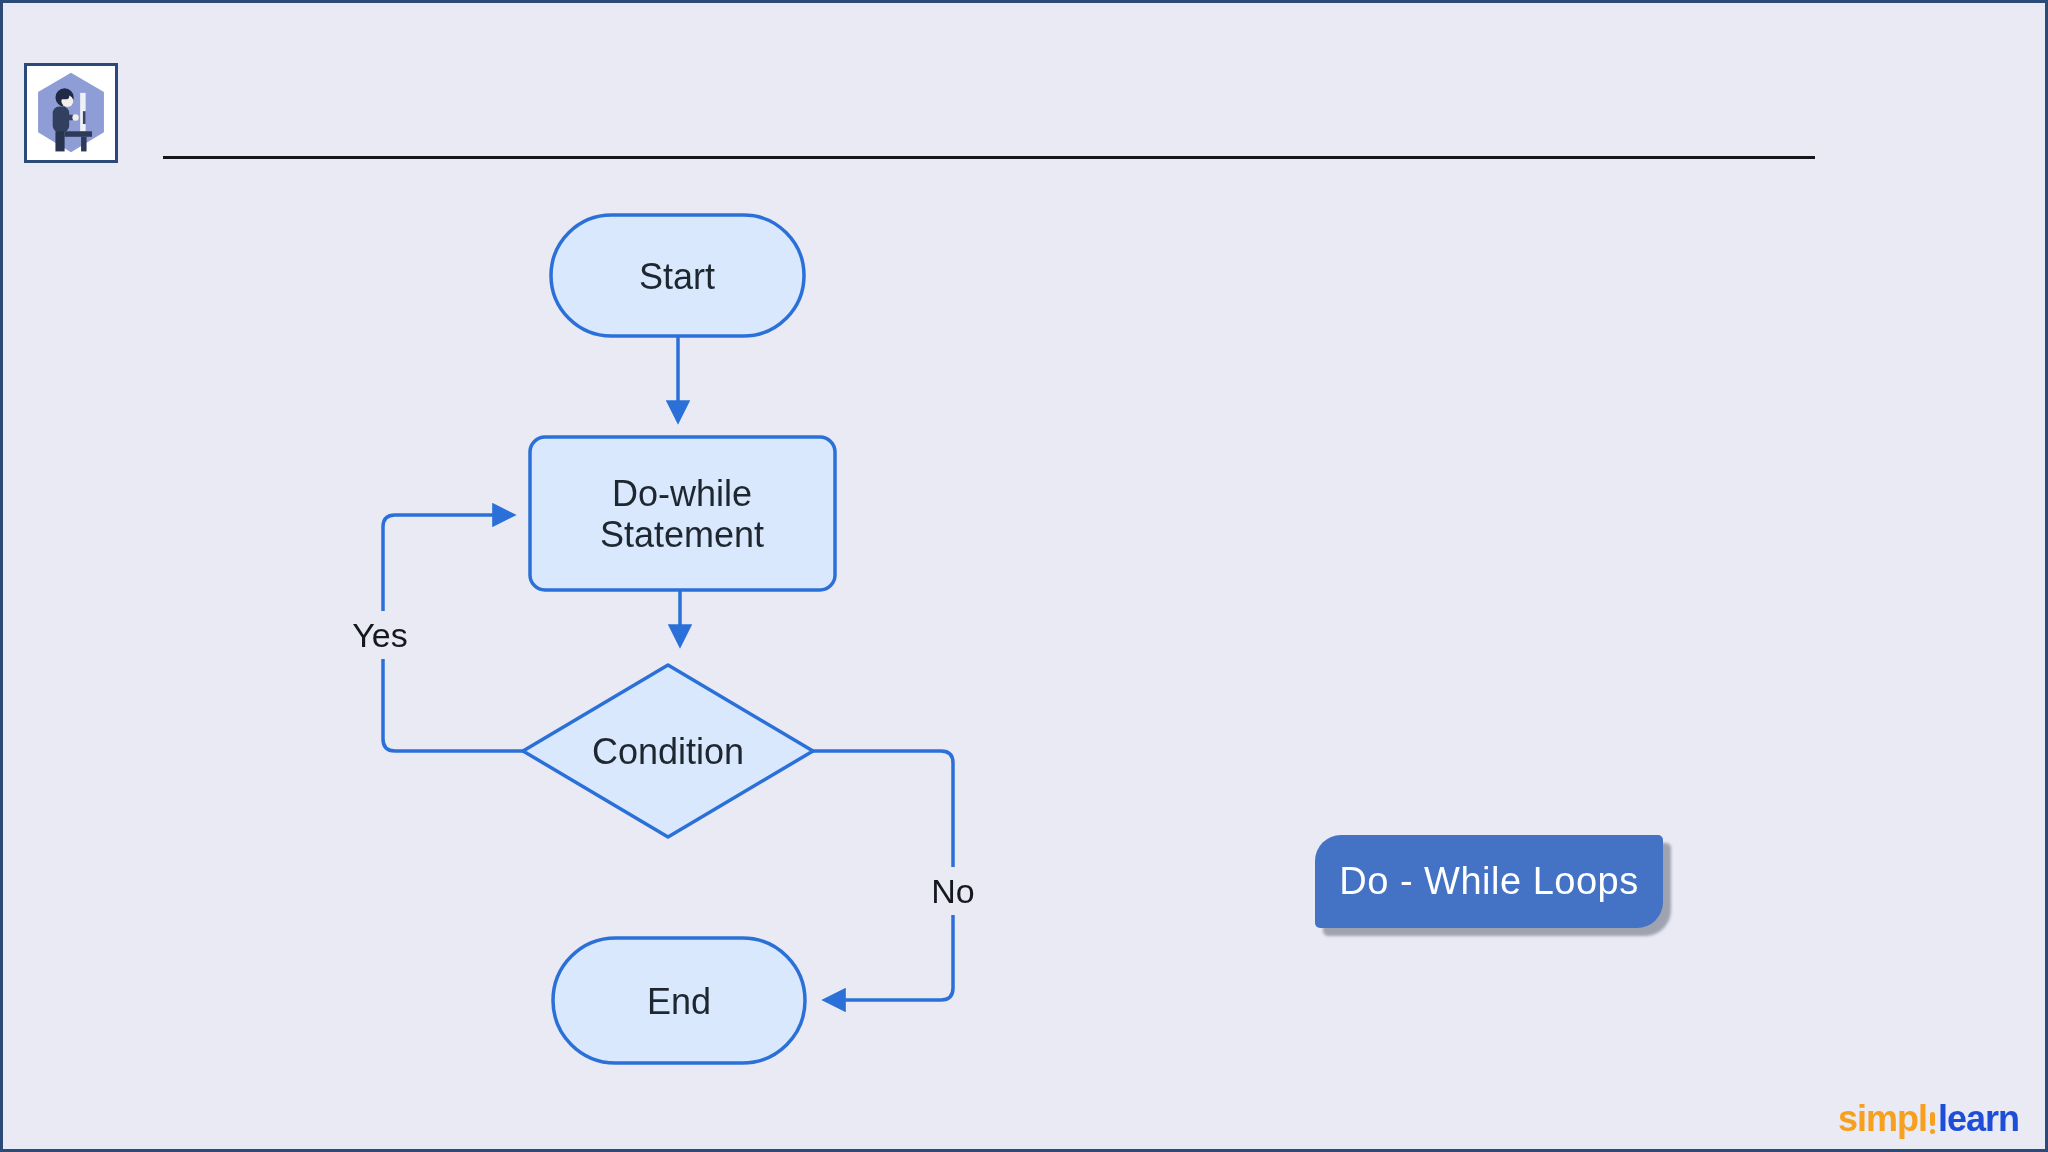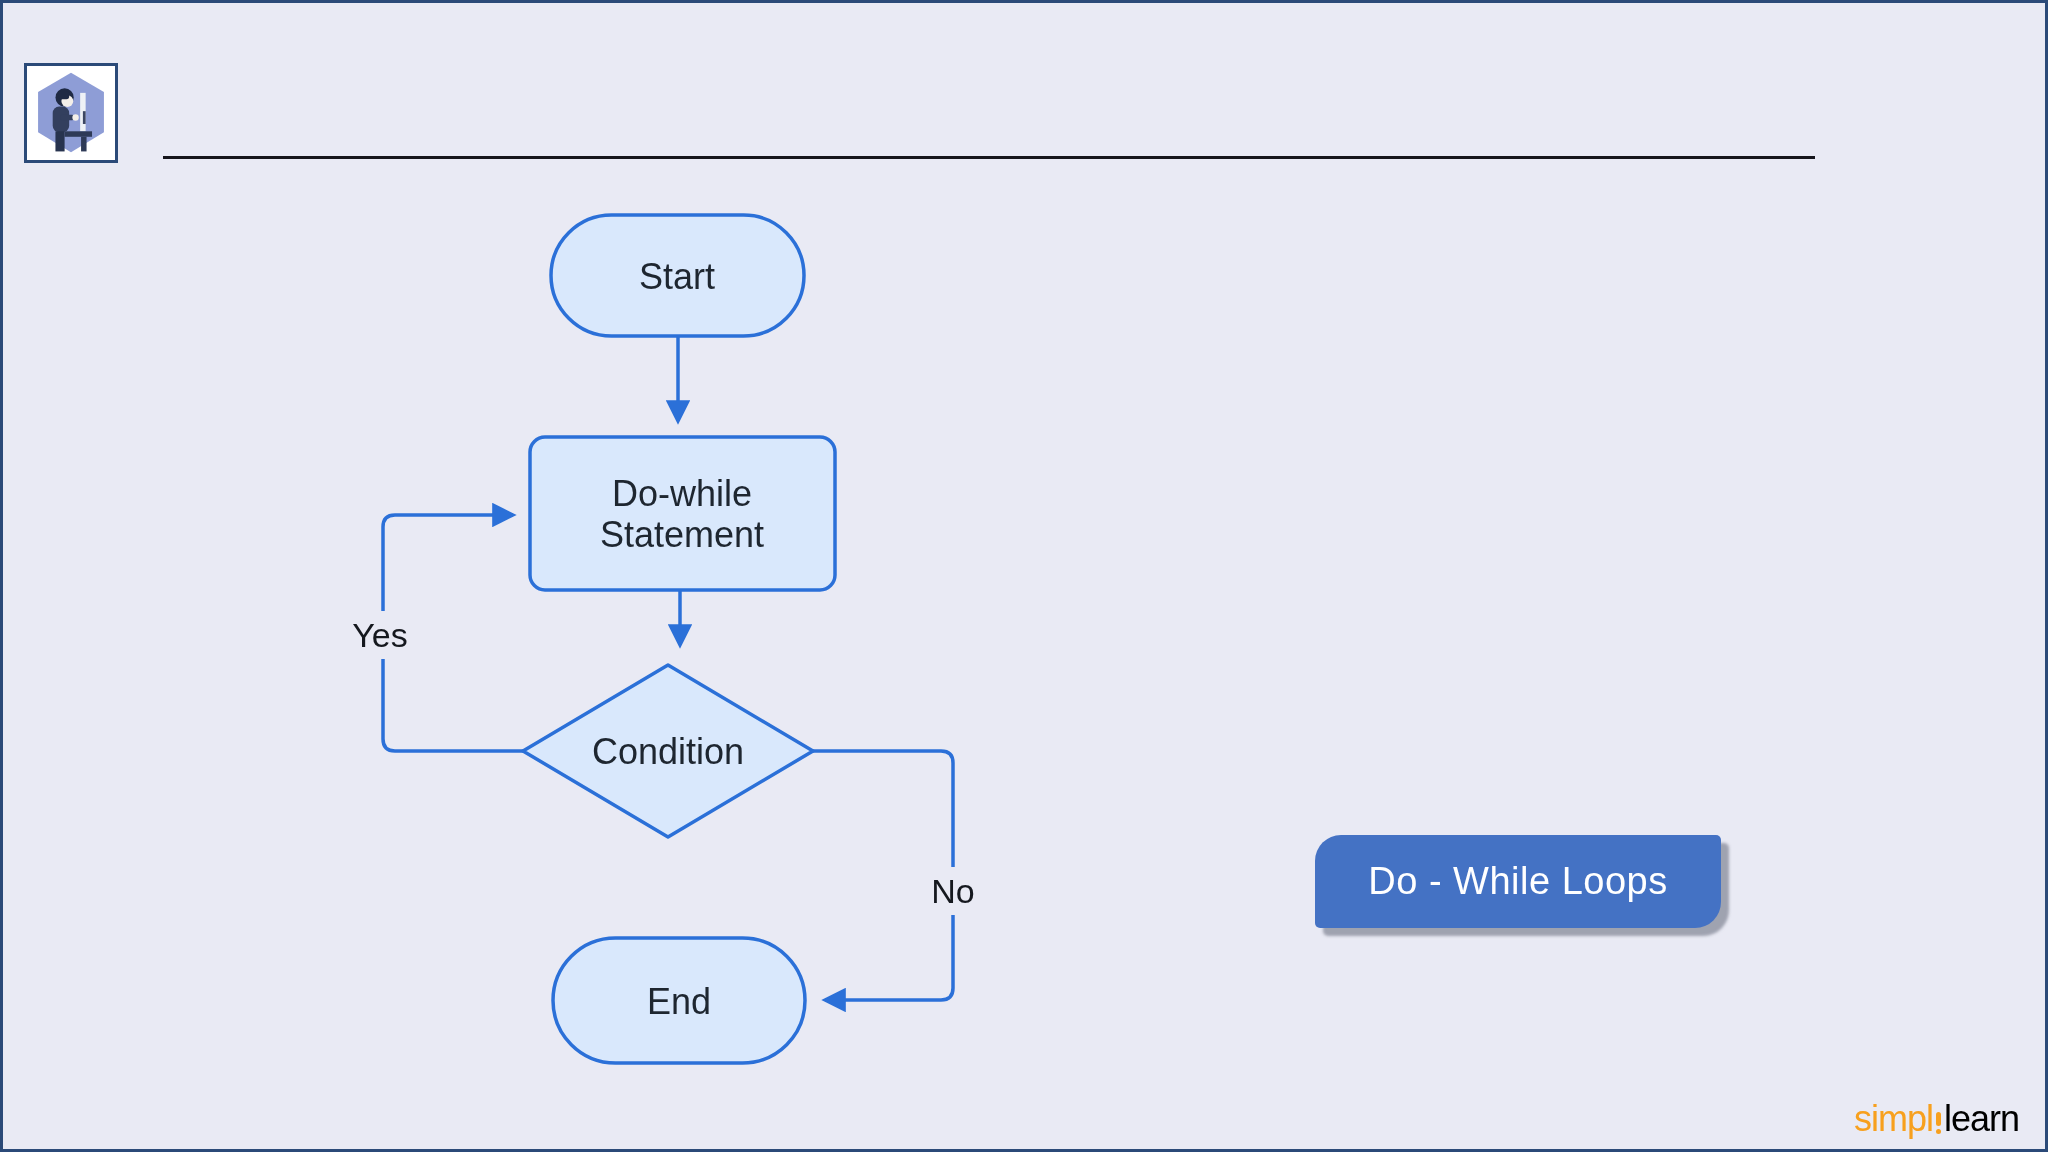--- a/index.html
+++ b/index.html
@@ -32,34 +32,34 @@
     font-family:"Liberation Sans", sans-serif; font-size:36px; fill:#1e2630;
     text-anchor:middle; dominant-baseline:central;
   }
   .fc-label {
     font-family:"Liberation Sans", sans-serif; font-size:34px; fill:#15181e;
     text-anchor:middle; dominant-baseline:central;
   }
   .fc-label-bg { fill:#e9eaf4; }
   
   .topic-banner {
-    position:absolute; left:1312px; top:832px; width:406px; height:93px;
+    position:absolute; left:1312px; top:832px; width:348px; height:93px;
     background:#4472c4; border-radius:26px 5px 26px 5px;
     box-shadow:8px 8px 3px rgba(99,104,120,0.55);
     display:flex; align-items:center; justify-content:center;
     color:#ffffff; font-size:38px; letter-spacing:0.5px;
   }
   
   .brand-logo {
     position:absolute; right:26px; top:1092px; height:48px;
-    display:flex; align-items:center; font-size:36px; font-weight:normal;
+    display:flex; align-items:center; font-size:36px; font-weight:bold;
     letter-spacing:-1px; line-height:48px;justify-content:center;
   }
   .brand-part1 { color:#f7a01e; }
-  .brand-part2 { color:#000000; }
+  .brand-part2 { color:#1d4ed8; }
   .brand-sep {
     display:inline-flex; flex-direction:column; align-items:center;
     margin:0 3px; transform:translateY(4px);
   }
   .brand-sep .bar { width:5px; height:14px; background:#f7a01e; border-radius:2.5px; }
   .brand-sep .dot { width:5px; height:5px; background:#f7a01e; border-radius:50%; margin-top:3px; }
 </style>
 </head>
 <body>
 

